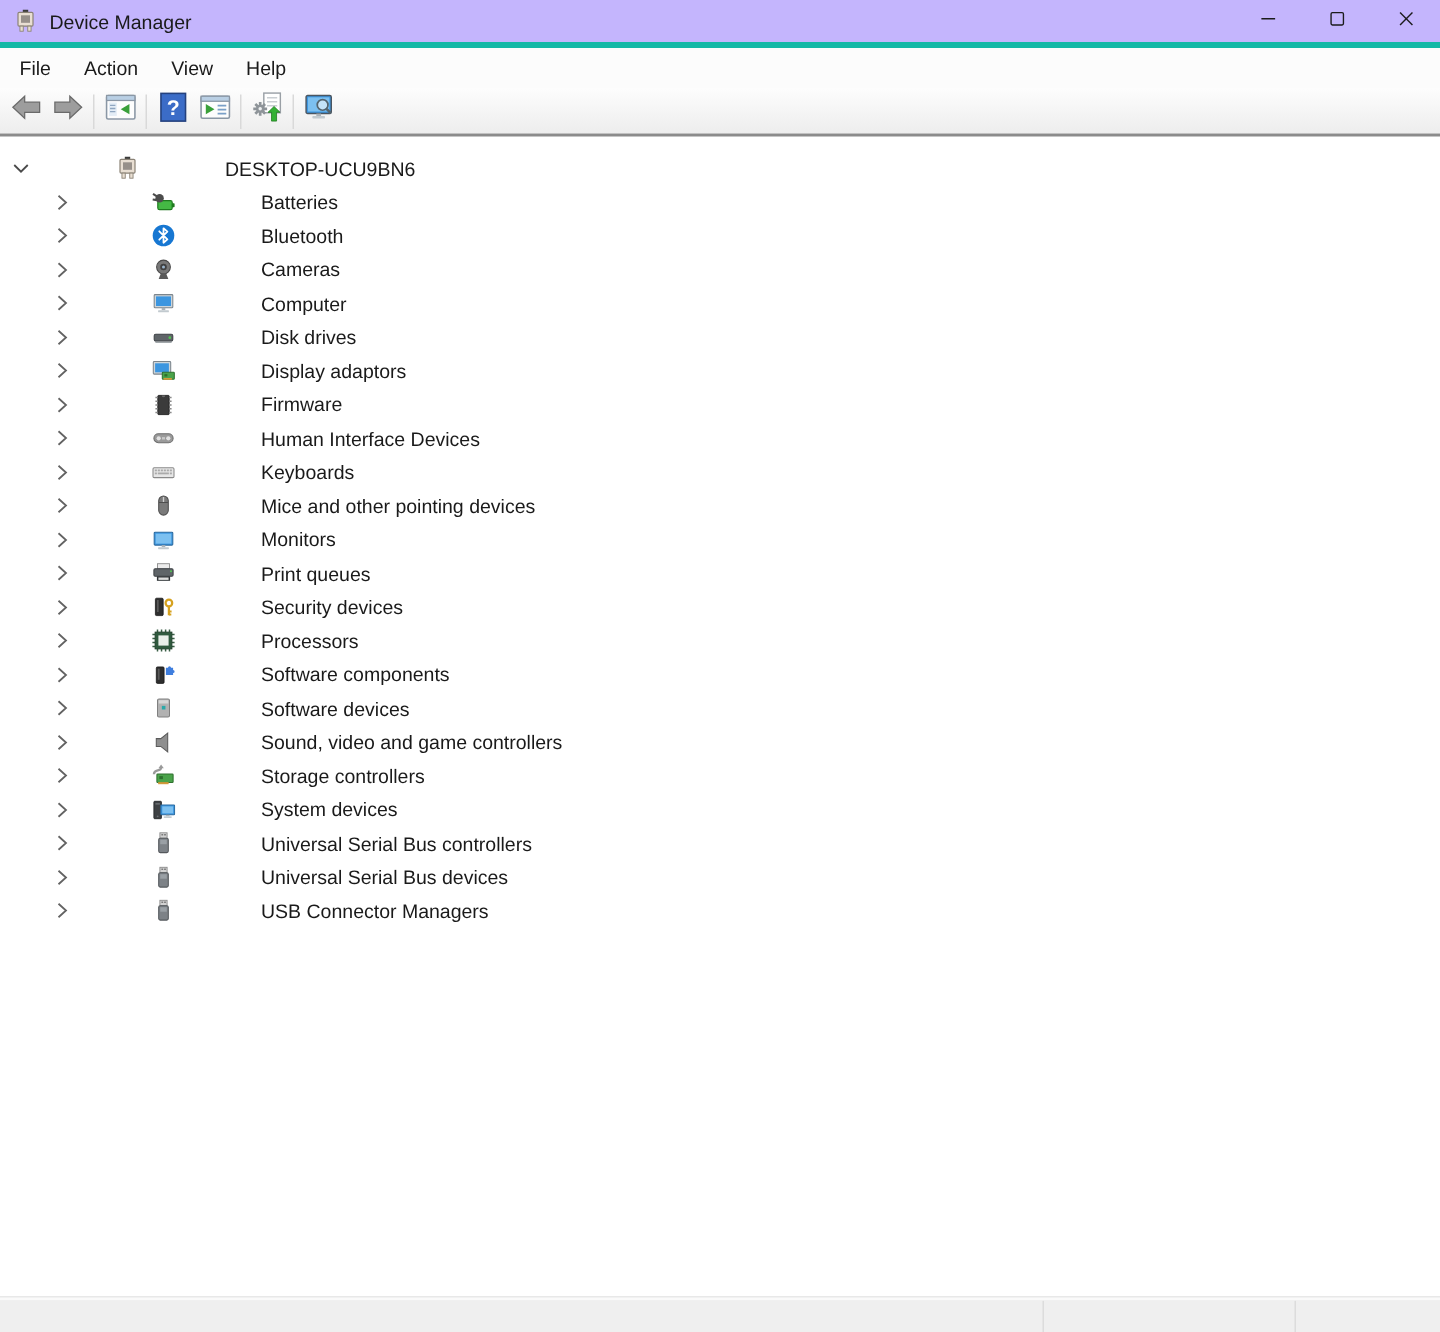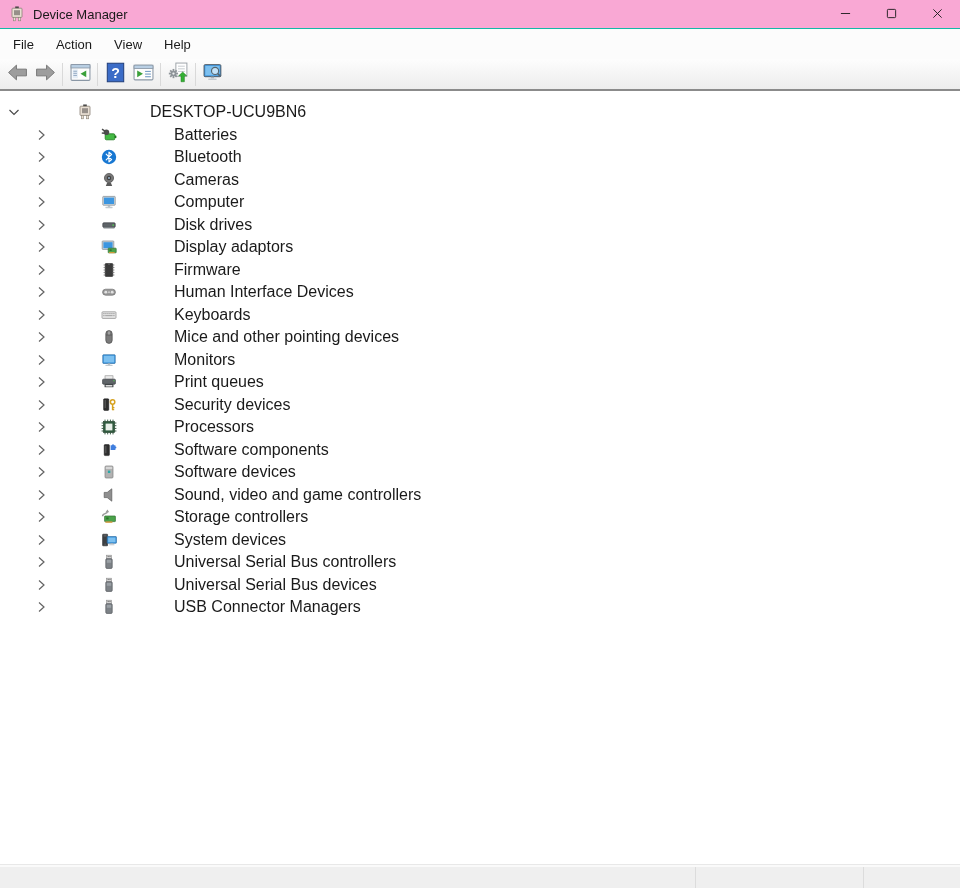--- a/index.html
+++ b/index.html
@@ -8,53 +8,53 @@
     font-family: "Liberation Sans", sans-serif;
     background: #ffffff;
     color: #1a1a1a;
     overflow: hidden;
     position: relative;
   }
   .window { width: 960px; height: 888px; position: relative; background:#fff; }
 
   
   .titlebar {
-    height: 28px; background: #f9a8d4;
+    height: 28px; background: #c4b5fd;
     display: flex; align-items: center; position: relative;
   }
   .app-icon { width: 16px; height: 16px; margin-left: 9px; display: inline-flex; }
   .app-icon svg { width: 16px; height: 16px; }
   .title { font-size: 13px; margin-left: 8px; color: #1a1a1a; }
   .caption-controls { position: absolute; right: 0; top: 0; height: 100%; display: flex; }
   .ctrl-btn { width: 46px; height: 100%; display: flex; align-items: center; justify-content: center; }
   .ctrl-btn svg { width: 11px; height: 11px; }
 
   
   .menubar {
     height: 31px; background: #fcfcfc; display: flex; align-items: stretch;
-    font-size: 13px; padding-left: 2px; border-top: 1px solid #14b8a6;
+    font-size: 13px; padding-left: 2px; border-top: 4px solid #14b8a6;
   }
   .menu-item { padding: 0 11px; display: flex; align-items: center; }
 
   
   .toolbar {
     height: 32px; background: linear-gradient(#fdfdfd, #ededed);
     border-bottom: 2px solid #8b8b8b;
     display: flex; align-items: center; padding-left: 3px;
   }
   .tb-btn { width: 28px; height: 27px; display: flex; align-items: center; justify-content: center; }
   .tb-btn svg { width: 21px; height: 21px; }
   .tb-sep { width: 1px; height: 23px; background: #d9d9d9; margin: 0 3px; }
 
   
   .content {
     position: absolute; top: 93px; bottom: 24px; left: 0; right: 0;
     background: #fff; overflow: hidden; padding-top: 8px;
   }
-  .tree-row { display: flex; align-items: center; height: 22.5px; font-size: 16px; cursor: default; white-space: nowrap; gap: 48px; }
+  .tree-row { display: flex; align-items: center; height: 22.5px; font-size: 13px; cursor: default; white-space: nowrap; gap: 48px; }
   .chevron { width: 16px; height: 16px; display: inline-flex; flex: none; }
   .chevron svg { width: 16px; height: 16px; }
   .tree-row.root .chevron { margin-left: 6px; }
   .tree-row.child .chevron { margin-left: 33px; }
   .row-icon { width: 16px; height: 16px; display: inline-flex; flex: none; }
   .row-icon svg { width: 16px; height: 16px; }
   .tree-row.root .row-icon { margin-left: 7px; }
   .tree-row.child .row-icon { margin-left: 4px; }
   .row-label { margin-left: 9px; }
 

